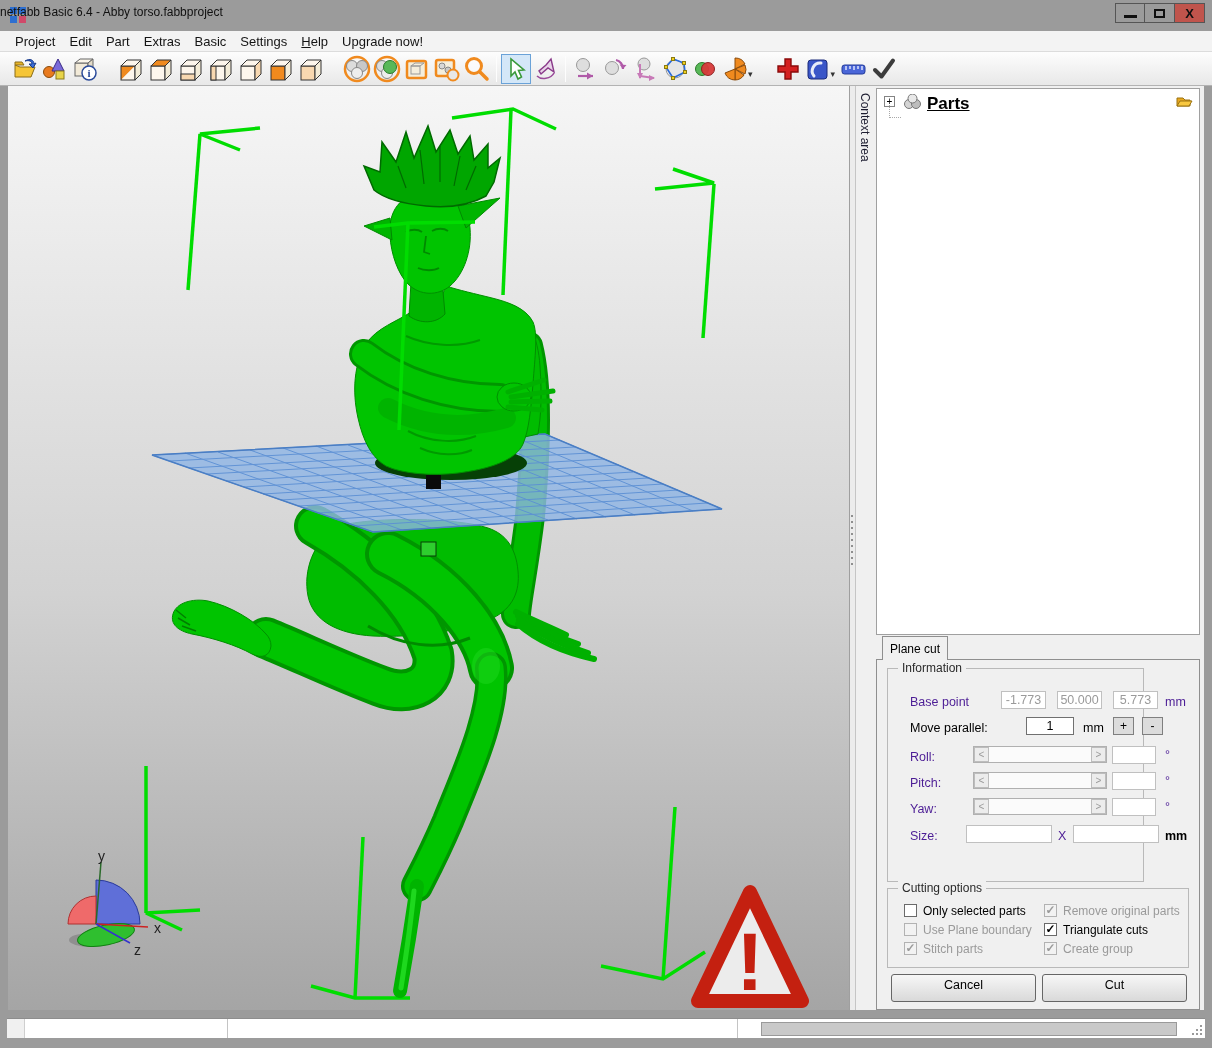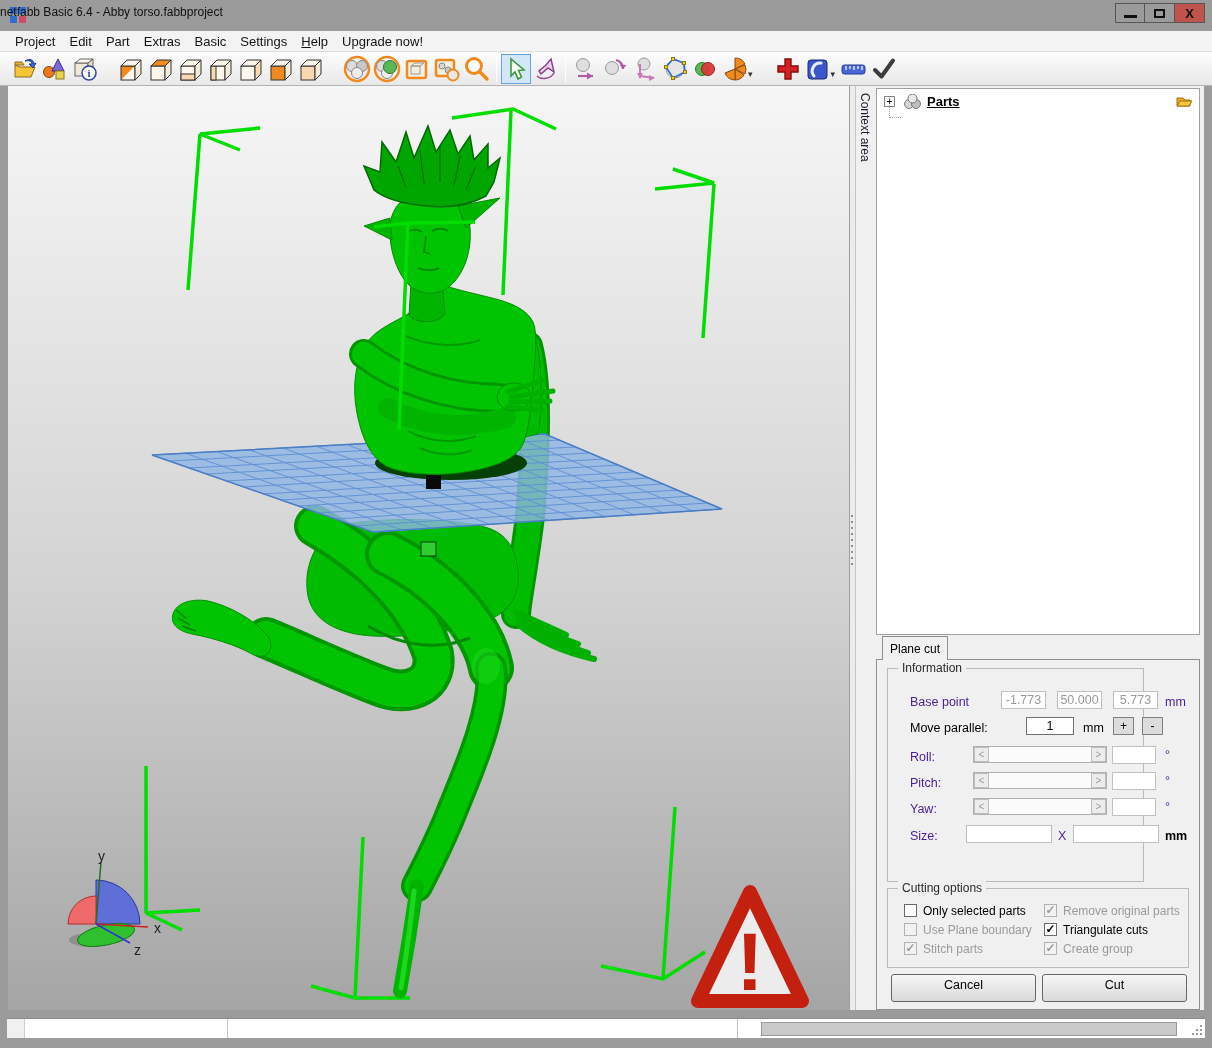--- a/index.html
+++ b/index.html
@@ -50,21 +50,21 @@
   .side-panel{position:absolute;left:874px;top:0;width:330px;height:924px;background:#f0f0f0;}
   
   .tree-box{position:absolute;left:2px;top:2px;width:324px;height:547px;background:#fff;
     border:1px solid #a0a0a0;}
   .tree-row{position:absolute;left:0;height:19px;width:100%;}
   .tree-expand{position:absolute;left:7px;top:4px;width:11px;height:11px;border:1px solid #848484;
     background:#fff;font-size:10px;line-height:9px;text-align:center;color:#000;}
   .tree-connector{position:absolute;left:12px;top:16px;width:12px;height:13px;
     border-left:1px dotted #a8a8a8;border-bottom:1px dotted #a8a8a8;}
   .tree-icon{position:absolute;left:26px;top:2px;width:17px;height:15px;}
-  .tree-label{position:absolute;left:50px;top:2px;font-size:13px;font-weight:bold;color:#000;text-decoration:underline;}
+  .tree-label{position:absolute;left:50px;top:2px;font-size:17px;font-weight:bold;color:#000;text-decoration:underline;}
   .tree-folder{position:absolute;right:6px;top:2px;width:18px;height:15px;}
   
   .tab{position:absolute;left:8px;top:550px;width:66px;height:24px;background:#f0f0f0;
     border:1px solid #8f8f8f;border-bottom:none;z-index:2;font-size:12px;color:#000;
     text-align:center;padding-top:5px;}
   .panel-body{position:absolute;left:2px;top:573px;width:324px;height:351px;
     border:1px solid #8f8f8f;background:#f0f0f0;}
   .fieldset{position:absolute;border:1px solid #b9b9b9;background:#f0f0f0;}
   .fieldset .legend{position:absolute;top:-8px;left:10px;background:#f0f0f0;
     padding:0 4px;font-size:12px;color:#2a2a2a;}

